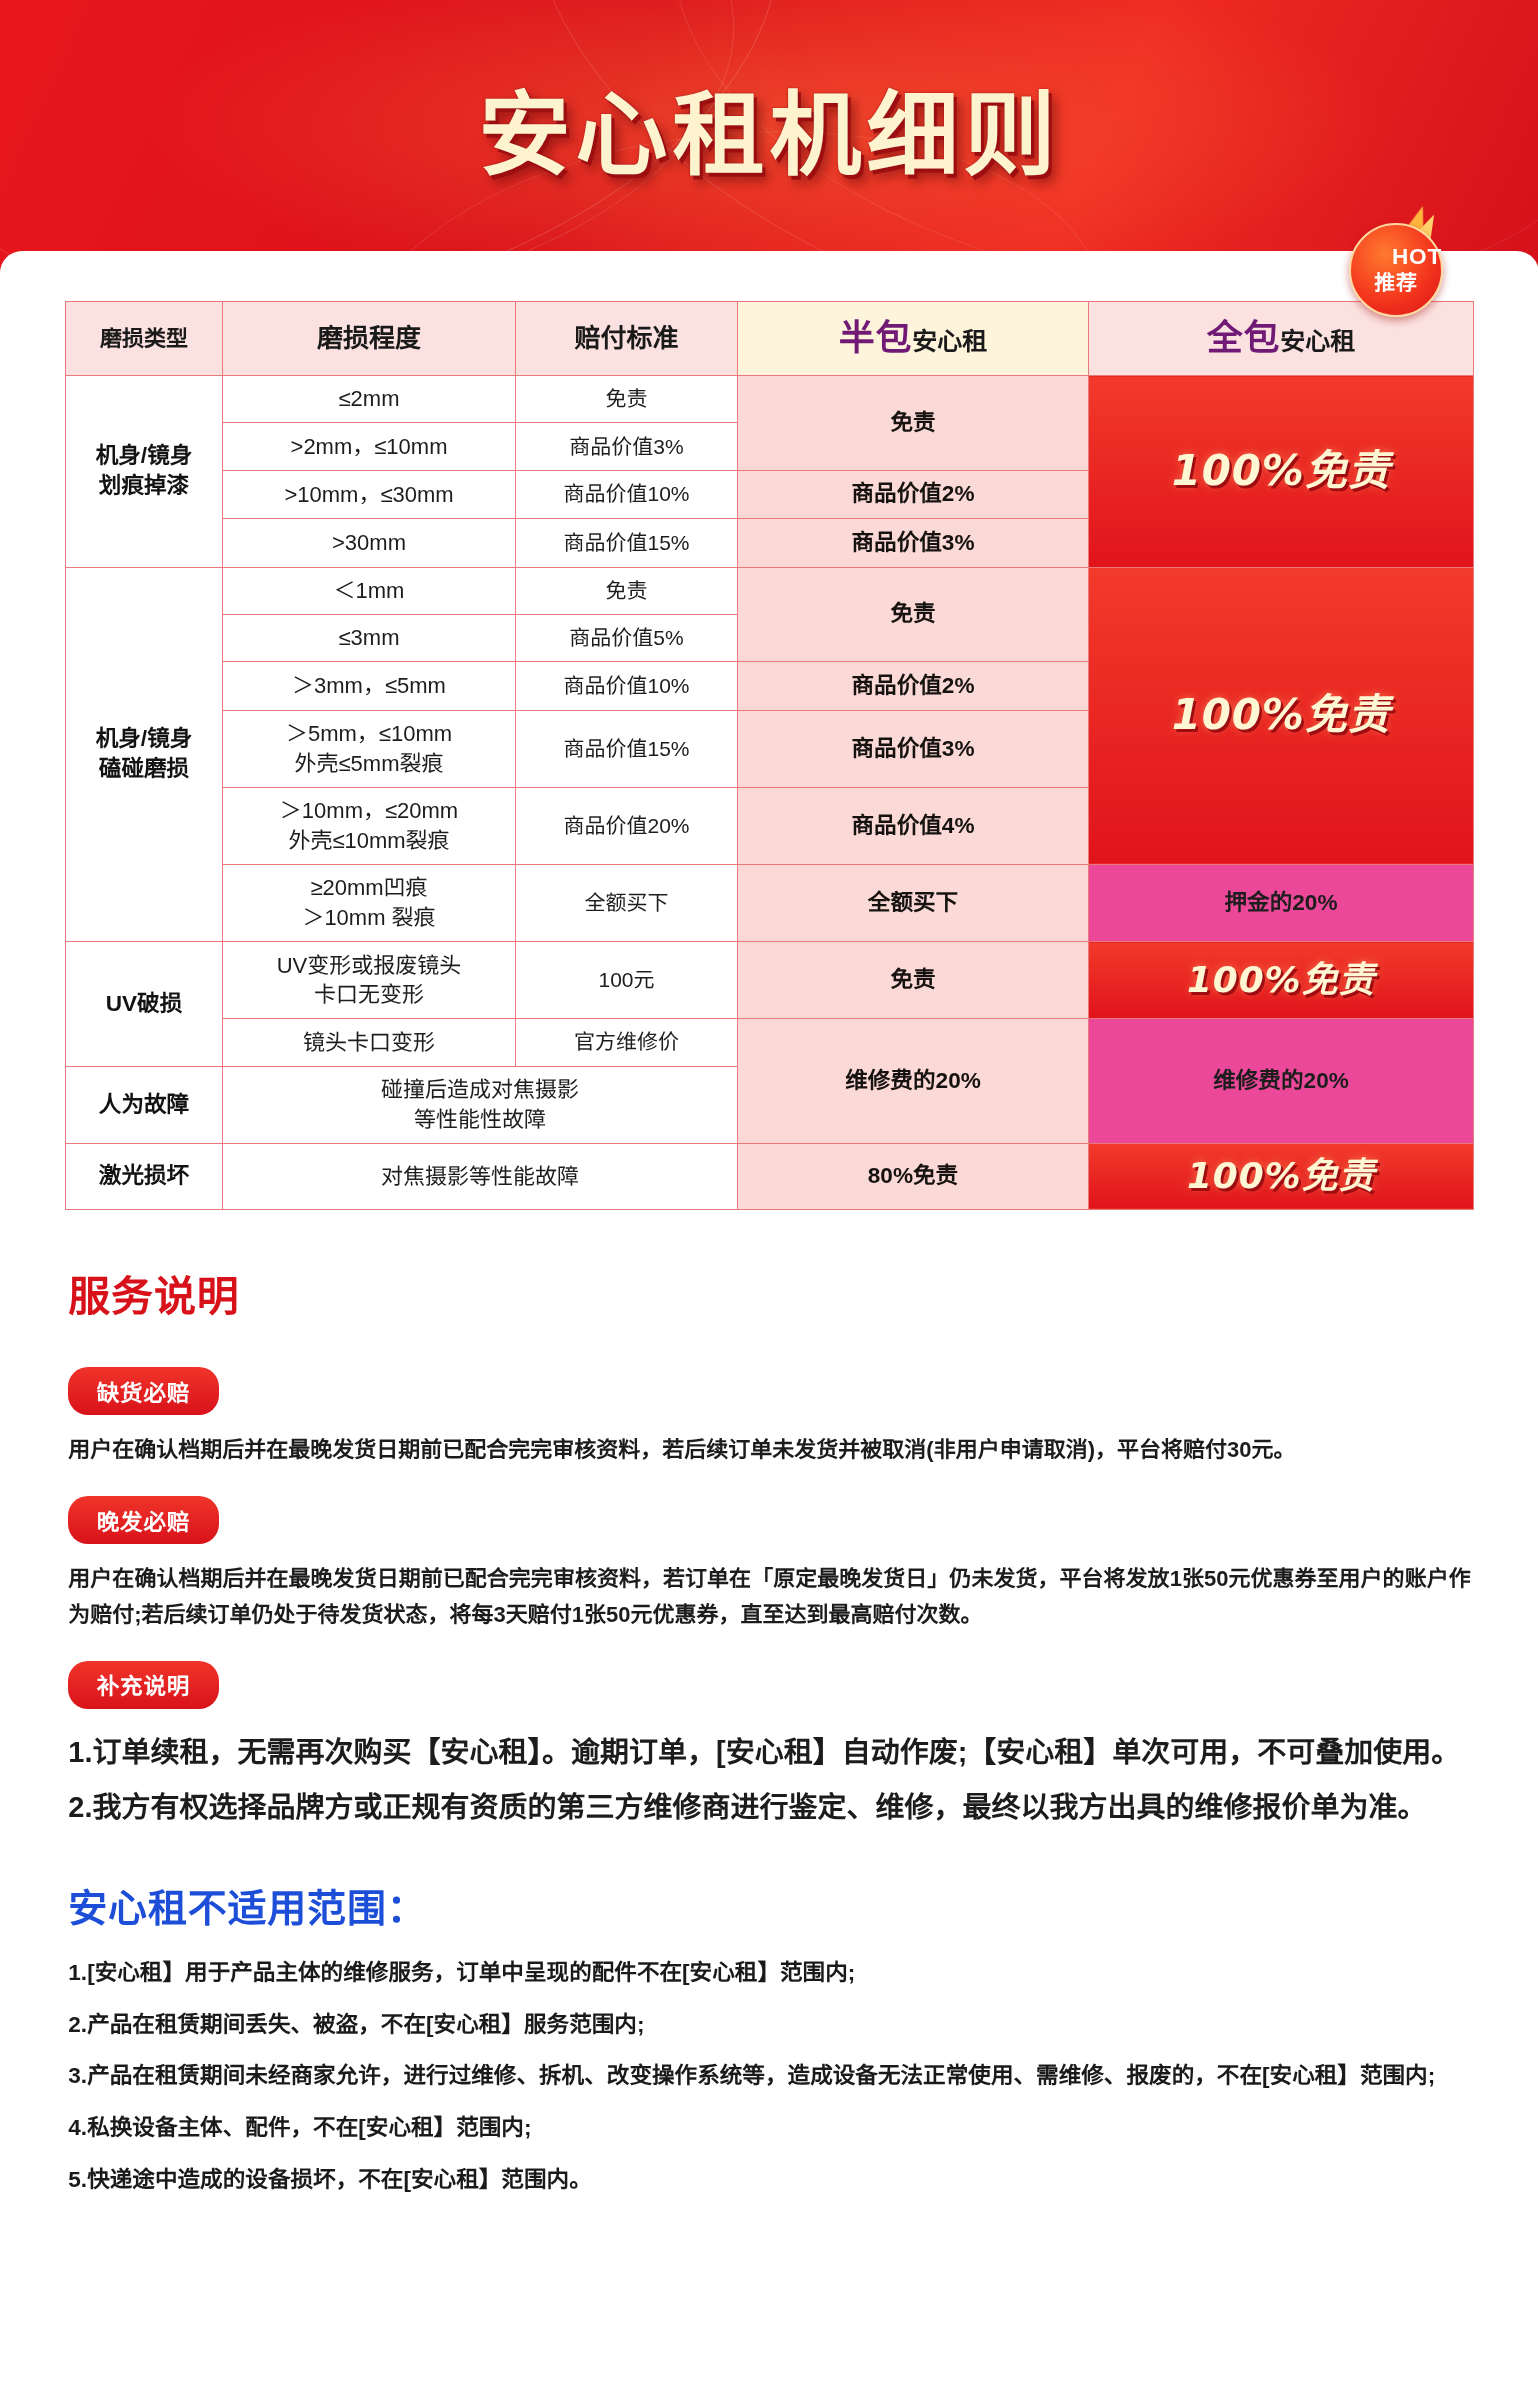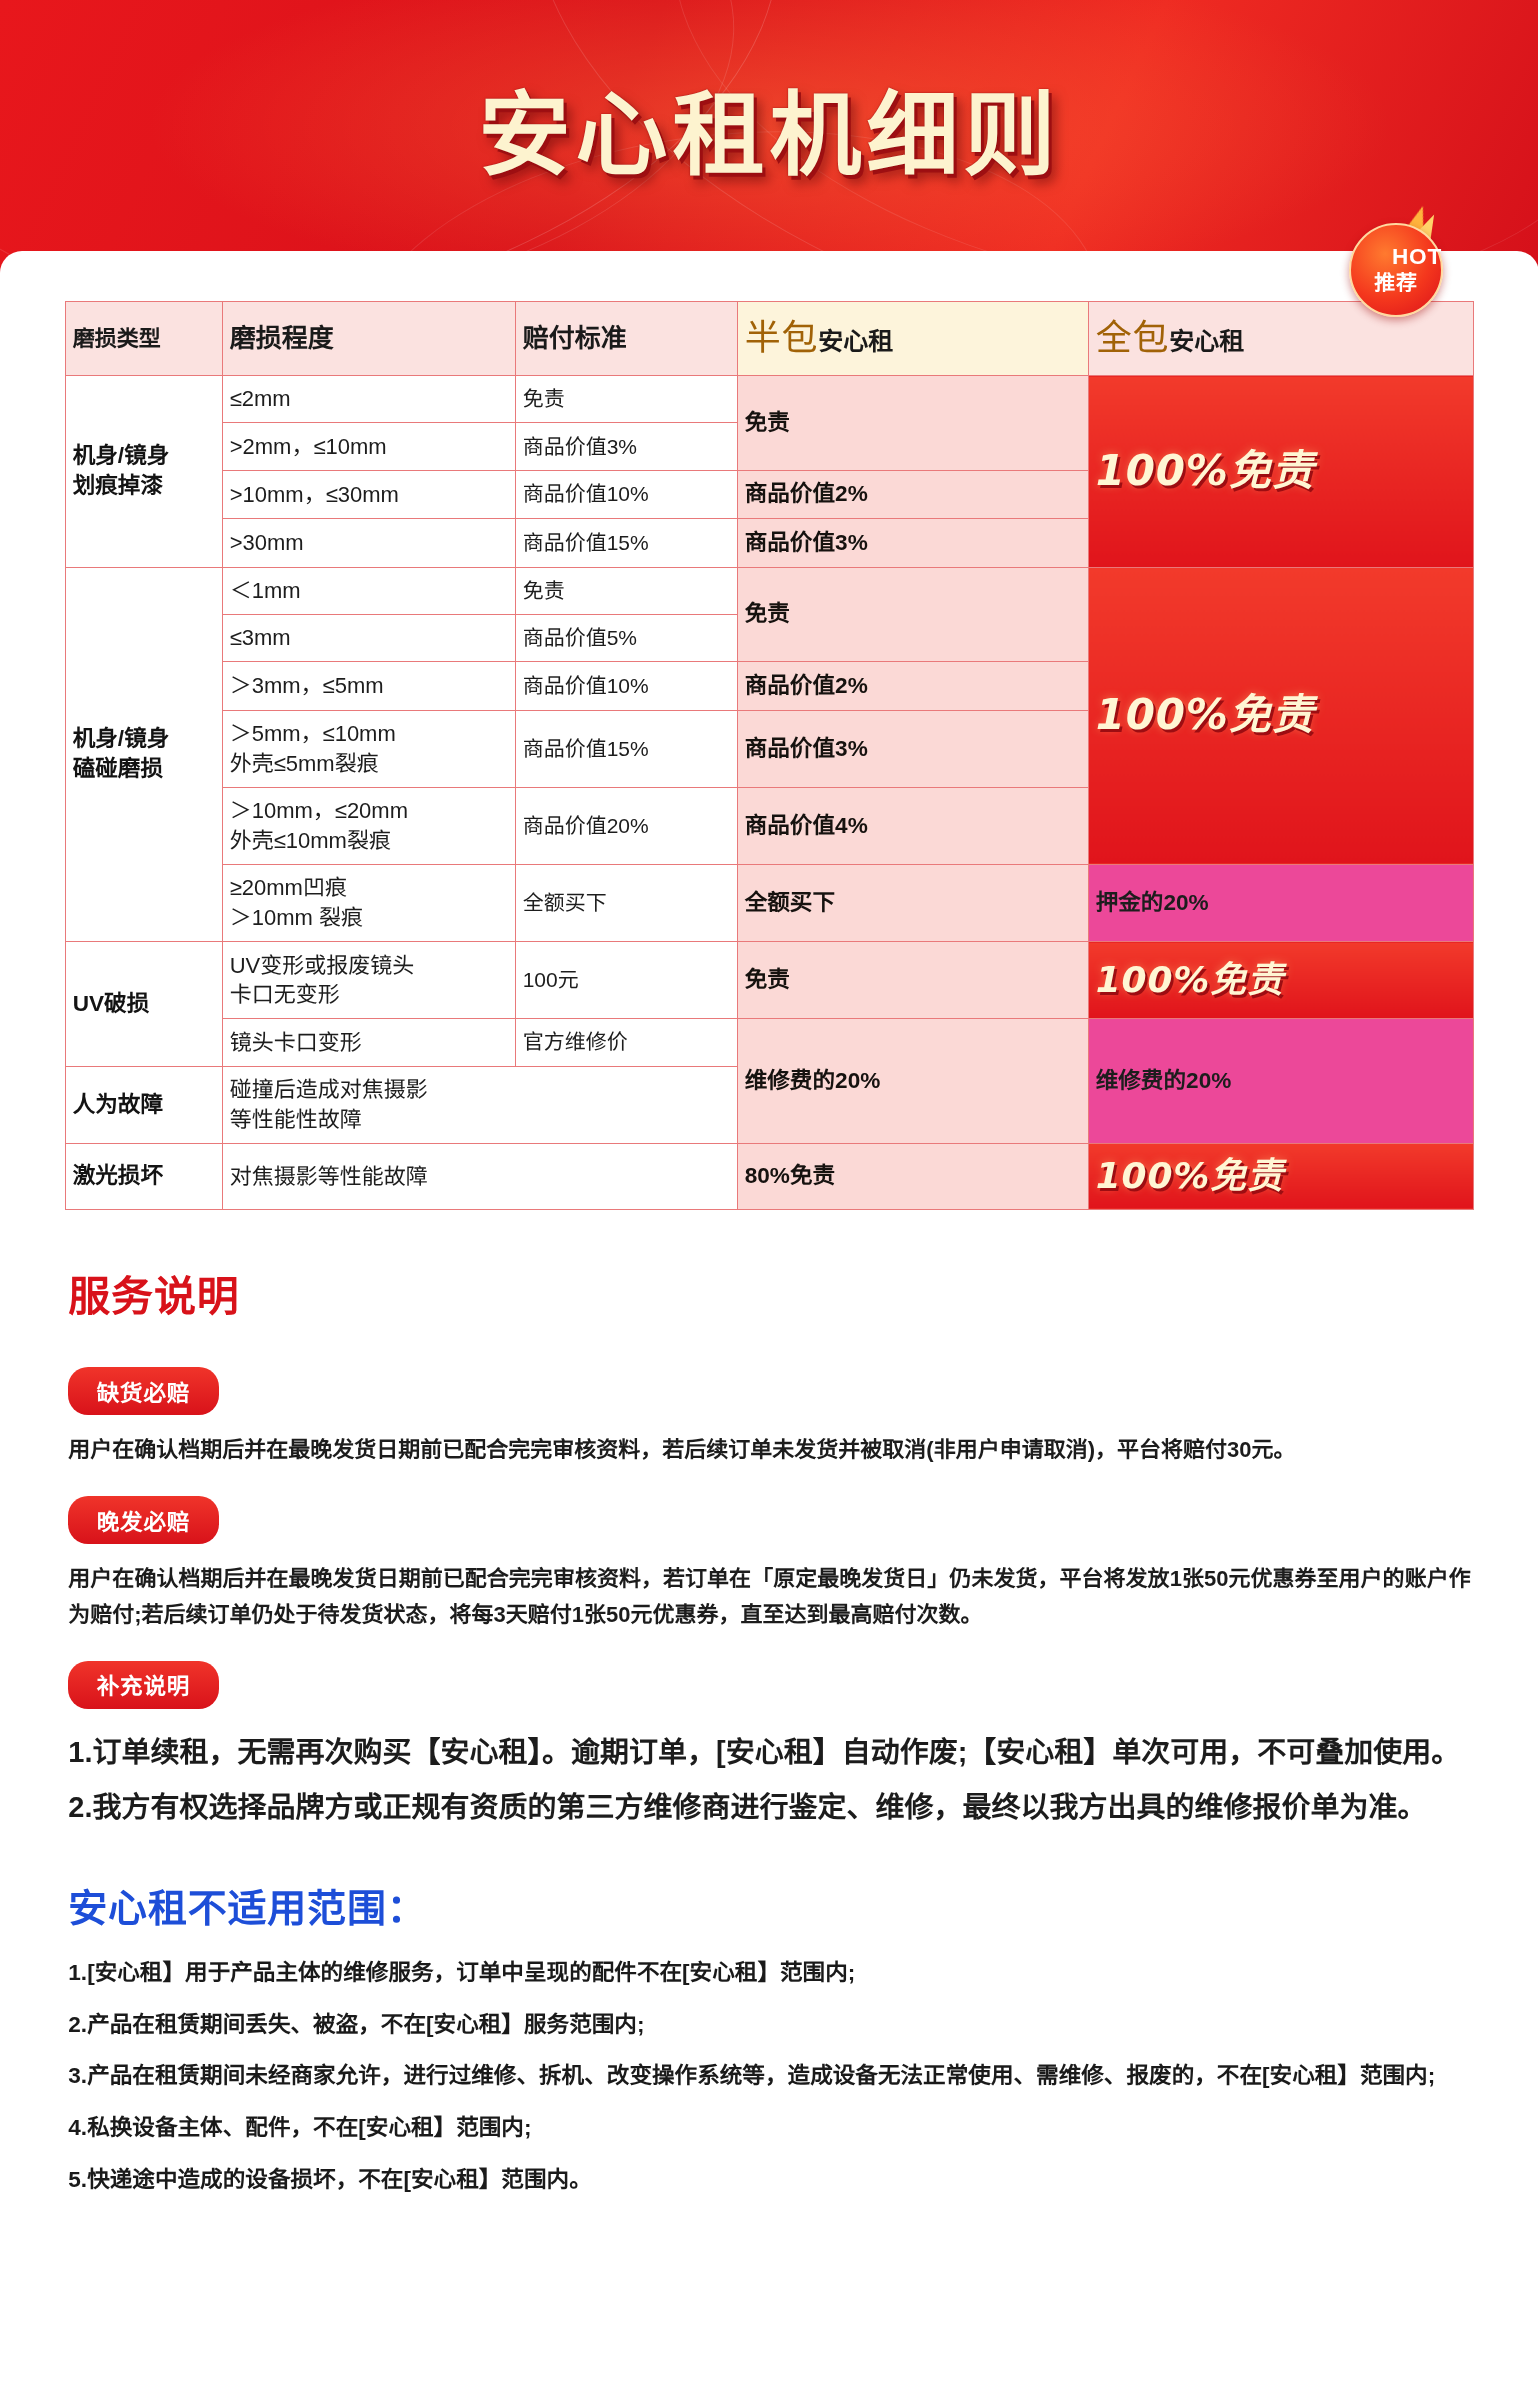--- a/index.html
+++ b/index.html
@@ -118,21 +118,21 @@
   table.fee {
     border-collapse: collapse;
     width: 1408px;
     table-layout: fixed;
     font-size: 21px;
     color: #1d1d1d;
   }
   table.fee td, table.fee th {
     border: 1.7px solid #e9797a;
     padding: 8.4px 6.7px;
-    text-align: left;
+    text-align: center;
     vertical-align: middle;
     line-height: 1.35;
     margin-top: 31px;
   }
   .col-a { width: 157px; }
   .col-b { width: 293px; }
   .col-c { width: 222px; }
   .col-d { width: 351px; }
   .col-e { width: 385px; }
 
@@ -145,22 +145,22 @@
   }
   thead th.th-type { font-size: 22px; }
   thead th.th-half {
     background: #fdf4db;
   }
   thead th.th-full {
     background: #fbe2e0;
   }
   .tag-big {
     font-size: 36px;
-    font-weight: normal;
-    color: #a16207;
+    font-weight: bold;
+    color: #701a75;
     letter-spacing: 0.8px;
   }
   .tag-small { font-size: 25px; font-weight: bold; color: #1a1a1a; }
 
   td.cat {
     background: #ffffff;
     font-size: 22.6px;
     font-weight: bold;
     color: #131313;
   }

